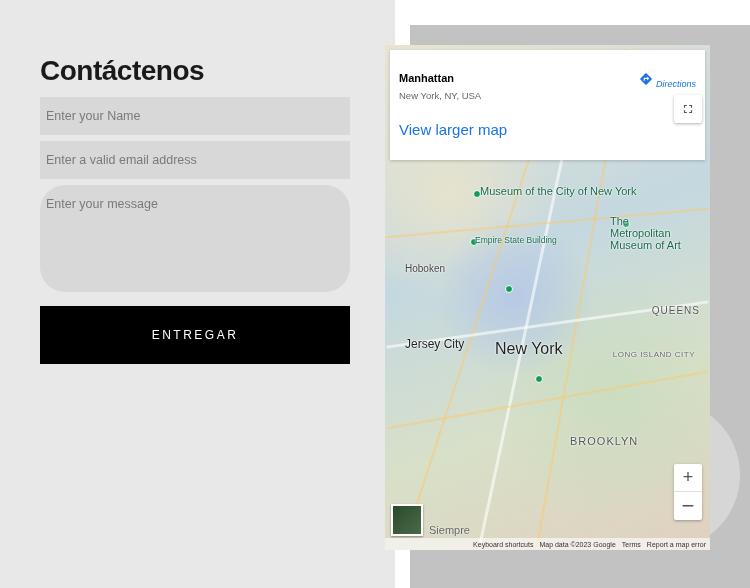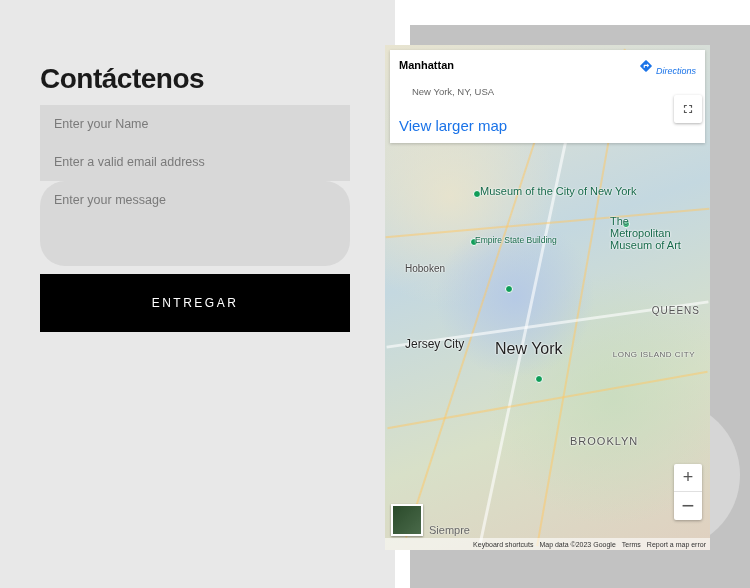--- a/index.html
+++ b/index.html
@@ -50,40 +50,40 @@
       width: 310px;
     }
     h1 {
       font-family: "Arial Black", Arial, sans-serif;
       font-weight: 900;
       font-size: 28px;
       letter-spacing: -0.5px;
       color: #1a1a1a;
       margin-bottom: 10px;
       font-stretch: condensed;
-      margin-top: 8px;
     }
     .desc {
       font-size: 13.5px;
       line-height: 1.85;
       color: #444;
       margin-bottom: 30px;
     }
     .form-field {
       width: 100%;
       background: #d8d8d8;
       border: none;
-      padding: 12px 14px;
+      padding: 12px 6px;
       font-size: 12.5px;
       color: #555;
+      margin-bottom: 6px;
       font-family: inherit;
     }
     .form-field::placeholder { color: #7a7a7a; }
     textarea.form-field {
-      height: 85px;
+      height: 107px;
       resize: none;
       border-radius: 25px;
     }
     .submit-btn {
       width: 100%;
       background: #000;
       color: #fff;
       border: none;
       padding: 22px;
       font-size: 12px;
@@ -129,29 +129,29 @@
     .r1 { width: 2px; height: 100%; left: 30%; transform: rotate(18deg);}
     .r2 { width: 2px; height: 100%; left: 60%; transform: rotate(10deg);}
     .r3 { width: 100%; height: 2px; top: 35%; transform: rotate(-5deg);}
     .r4 { width: 100%; height: 2px; top: 70%; transform: rotate(-10deg);}
     .map-info {
       position: absolute;
       top: 5px;
       left: 5px;
       right: 5px;
       background: #fff;
-      padding: 9px 9px;
+      padding: 22px 9px;
       font-size: 10px;
       display: flex;
       justify-content: space-between;
       align-items: flex-start;
       box-shadow: 0 1px 3px rgba(0,0,0,0.2);
     }
     .map-info-left .title { font-weight: 700; font-size: 11px; color: #000; }
-    .map-info-left .sub { color: #666; font-size: 9.5px; margin-top: 15px; text-align: center;}
+    .map-info-left .sub { color: #666; font-size: 9.5px; margin-top: 6px;}
     .map-info-left .link { color: #1a73e8; font-size: 15px; margin-top: 20px; cursor: pointer;}
     .map-info-right { text-align: center; color: #1a73e8; font-size: 9px; cursor: pointer; font-style: italic;}
     .dir-icon { width: 14px; height: 14px; margin: 0 auto 1px; }
     .city-label {
       position: absolute;
       font-size: 14px;
       font-weight: 400;
       color: #222;
       text-shadow: 0 0 2px #fff, 0 0 2px #fff;
     }

